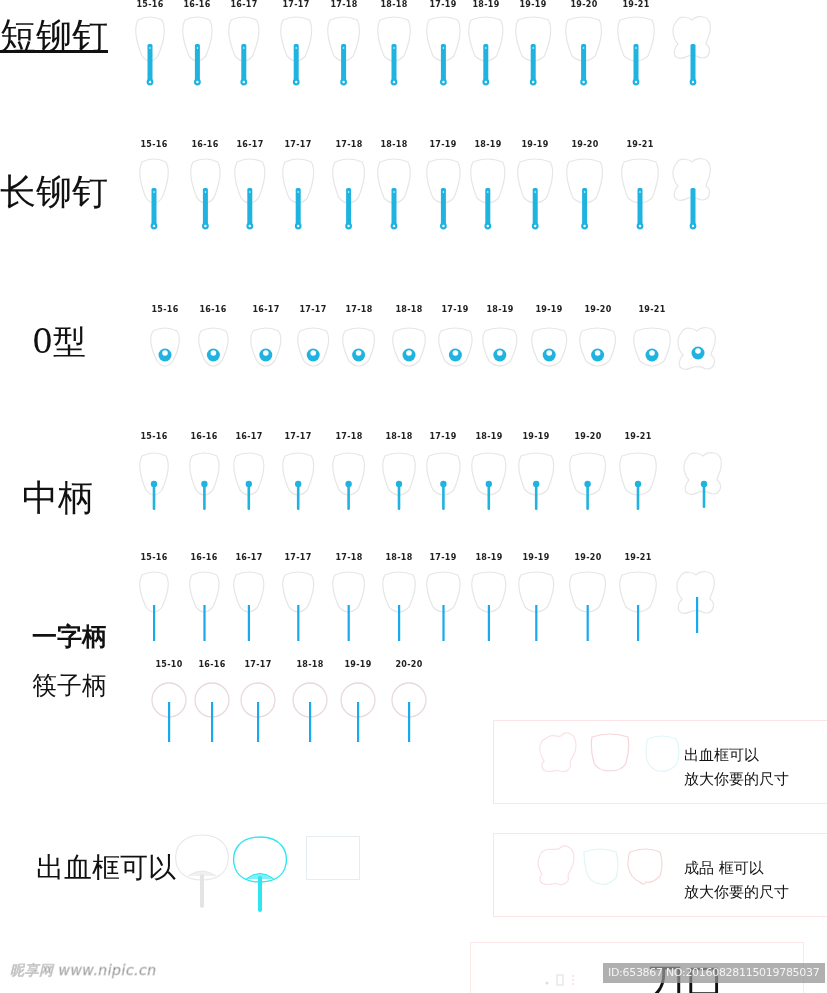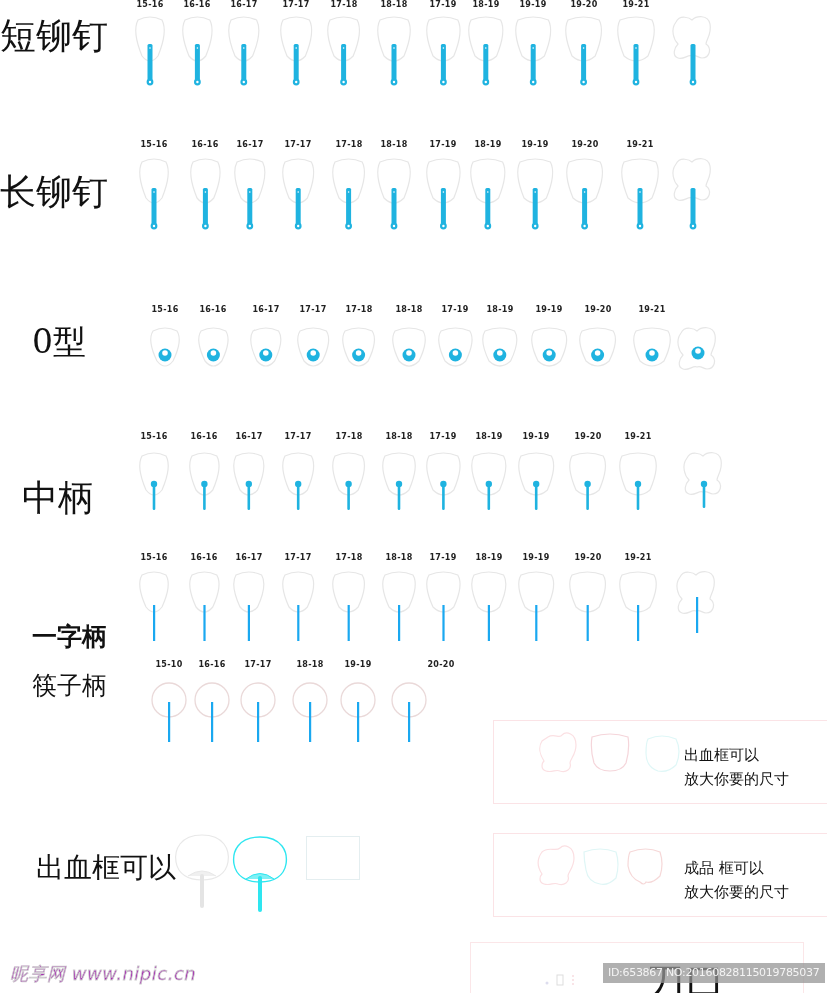--- a/index.html
+++ b/index.html
@@ -6,29 +6,29 @@
   body { width:827px; height:993px; position:relative; overflow:hidden;
          font-family:"DejaVu Sans", sans-serif; }
   .abs { position:absolute; }
   .section-title { position:absolute; color:#111; font-family:"DejaVu Serif", serif; white-space:nowrap; }
   .size-label { position:absolute; font-size:8px; font-weight:bold; color:#222;
                 font-family:"DejaVu Sans", sans-serif; white-space:nowrap; transform:translateX(-50%); letter-spacing:0.3px; }
   .fan { position:absolute; }
   .fan svg { overflow:visible; display:block; }
   .note-box { position:absolute; border:1px solid #fbe3e6; background:#fff; }
   .note-text { position:absolute; font-size:15px; color:#111; line-height:24px; font-family:"DejaVu Sans", sans-serif; white-space:nowrap; }
-  .watermark-logo { position:absolute; font-family:"DejaVu Sans", sans-serif; color:#a21caf; font-size:18px; font-style:italic;
+  .watermark-logo { position:absolute; font-family:"DejaVu Sans", sans-serif; color:#737373; font-size:14px; font-style:italic;
                     -webkit-text-stroke:0.8px #cfcfcf; letter-spacing:0.5px; white-space:nowrap; }
   .id-bar { position:absolute; background:rgba(150,150,150,0.75); color:#f4f4f4; font-size:11px; line-height:20px;
             font-family:"DejaVu Sans", sans-serif; padding:0 5px; white-space:nowrap; letter-spacing:-0.3px; }
 </style>
 </head>
 <body>
 
-<div class="section-title" style="left:0px;top:12px;font-size:36px;">短铆钉</div>
+<div class="section-title" style="left:0px;top:12px;font-size:36px;text-decoration:underline;">短铆钉</div>
 <div class="section-title" style="left:0px;top:168px;font-size:36px;">长铆钉</div>
 <div class="section-title" style="left:32px;top:320px;font-size:33px;">0型</div>
 <div class="section-title" style="left:22px;top:474px;font-size:36px;">中柄</div>
 <div class="section-title" style="left:32px;top:620px;font-size:25px;font-weight:bold;">一字柄</div>
 <div class="section-title" style="left:32px;top:669px;font-size:25px;">筷子柄</div>
 <div class="section-title" style="left:36px;top:849px;font-size:28px;">出血框可以</div>
 
 <div id="row-0">
     <div class="size-label" style="left: 150px; top: 0px;">15-16</div>
     <div class="fan" style="left: 132px; top: 14px;">
@@ -577,21 +577,21 @@
         <rect x="17" y="24" width="2.2" height="40" fill="#1aa8f0"></rect>
       </svg>
     </div>
     <div class="size-label" style="left: 358px; top: 660px;">19-19</div>
     <div class="fan" style="left: 340px; top: 678px;">
       <svg width="36" height="84">
         <circle cx="18" cy="22" r="17" fill="none" stroke="#ead9d9" stroke-width="1.3"></circle>
         <rect x="17" y="24" width="2.2" height="40" fill="#1aa8f0"></rect>
       </svg>
     </div>
-    <div class="size-label" style="left: 409px; top: 660px; margin-left: 32px;">20-20</div>
+    <div class="size-label" style="left: 409px; top: 660px;">20-20</div>
     <div class="fan" style="left: 391px; top: 678px;">
       <svg width="36" height="84">
         <circle cx="18" cy="22" r="17" fill="none" stroke="#ead9d9" stroke-width="1.3"></circle>
         <rect x="17" y="24" width="2.2" height="40" fill="#1aa8f0"></rect>
       </svg>
     </div>
   </div>
 
 <div class="fan" style="left:172px;top:832px;">
   <svg width="60" height="80">

